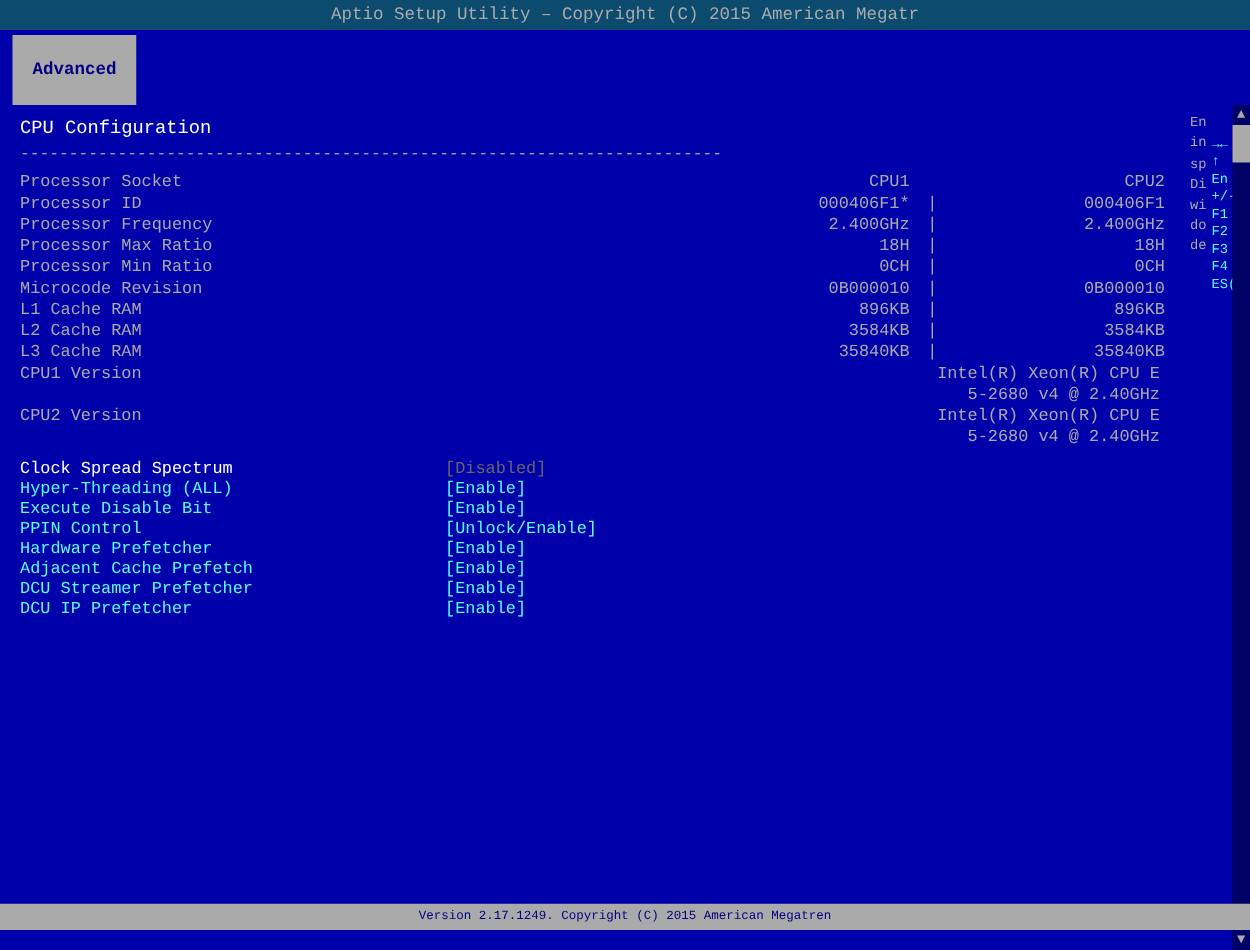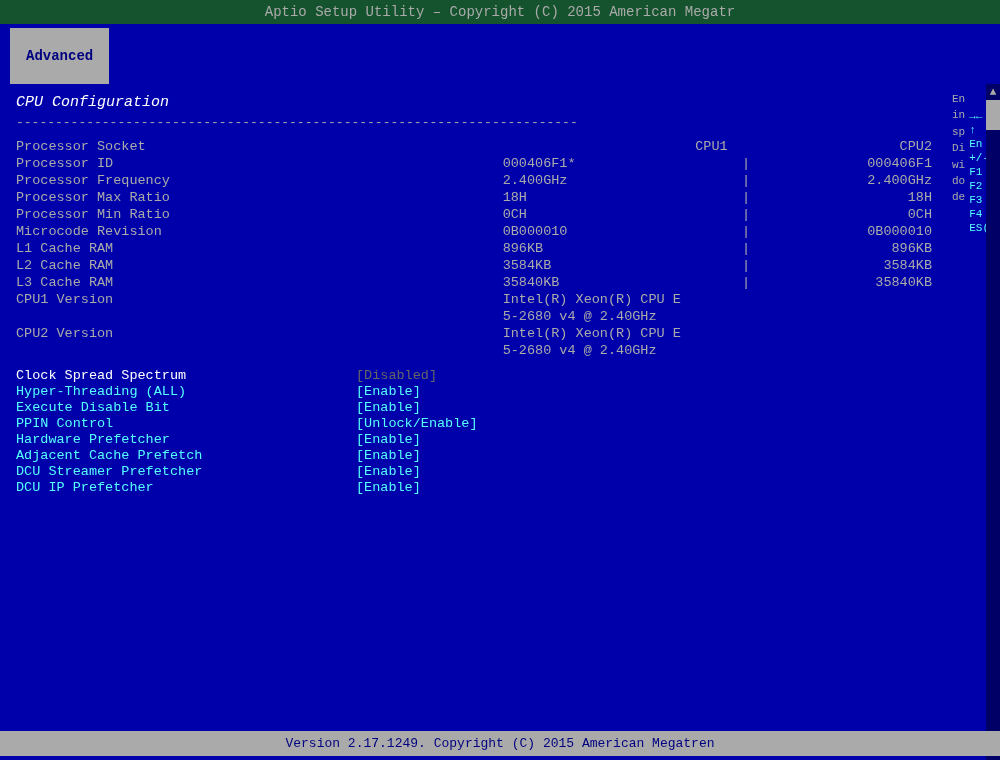--- a/index.html
+++ b/index.html
@@ -10,21 +10,21 @@
       font-family: 'Courier New', Courier, monospace;
       font-size: 14px;
       color: #AAAAAA;
       overflow: hidden;
       position: relative;
     }
 
     
     #title-bar {
       width: 100%;
-      background: #14532d;
+      background: #0c4a6e;
       color: #AAAAAA;
       text-align: center;
       padding: 4px 0;
       font-size: 14px;
       border-bottom: none;
     }
 
     
     #tab-row {
       background: #0000AA;
@@ -43,21 +43,20 @@
     }
     .tab.active {
       background: #AAAAAA;
       color: #000080;
     }
 
     .section-title {
       color: #FFFFFF;
       font-size: 15px;
       margin-bottom: 4px;
-      font-style: italic;
     }
 
     .separator {
       color: #AAAAAA;
       margin-bottom: 8px;
       font-size: 13px;
     }
 
     
     .info-table {
@@ -68,21 +67,21 @@
       padding: 1px 0;
       font-size: 13.5px;
       margin-left: 40px;
     }
     .info-table tr td:first-child {
       color: #AAAAAA;
       width: 340px;
     }
     .info-table tr td.cpu1 {
       color: #AAAAAA;
-      text-align: left;
+      text-align: right;
       width: 160px;
       padding-right: 4px;
     }
     .info-table tr td.sep {
       color: #AAAAAA;
       text-align: center;
       width: 20px;
     }
     .info-table tr td.cpu2 {
       color: #AAAAAA;
@@ -117,23 +116,23 @@
       color: #666666;
     }
 
     
     #bottom-bar {
       width: 100%;
       background: #AAAAAA;
       color: #000080;
       text-align: center;
       padding: 5px 0;
-      font-size: 13px;
+      font-size: 10px;
       position: absolute;
-      bottom: 4px;
+      bottom: 16px;
       left: 0;
     }
 
     
     #layout {
       display: flex;
       flex-direction: column;
       height: 760px;
       width: 1000px;
       position: relative;

